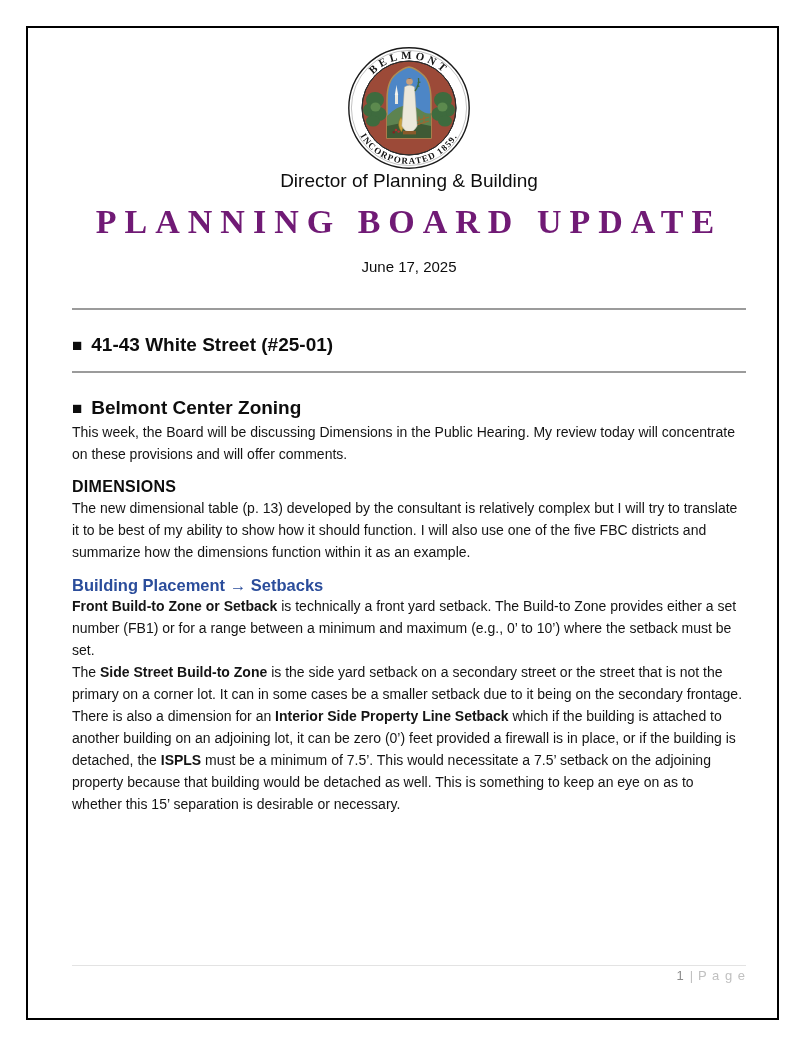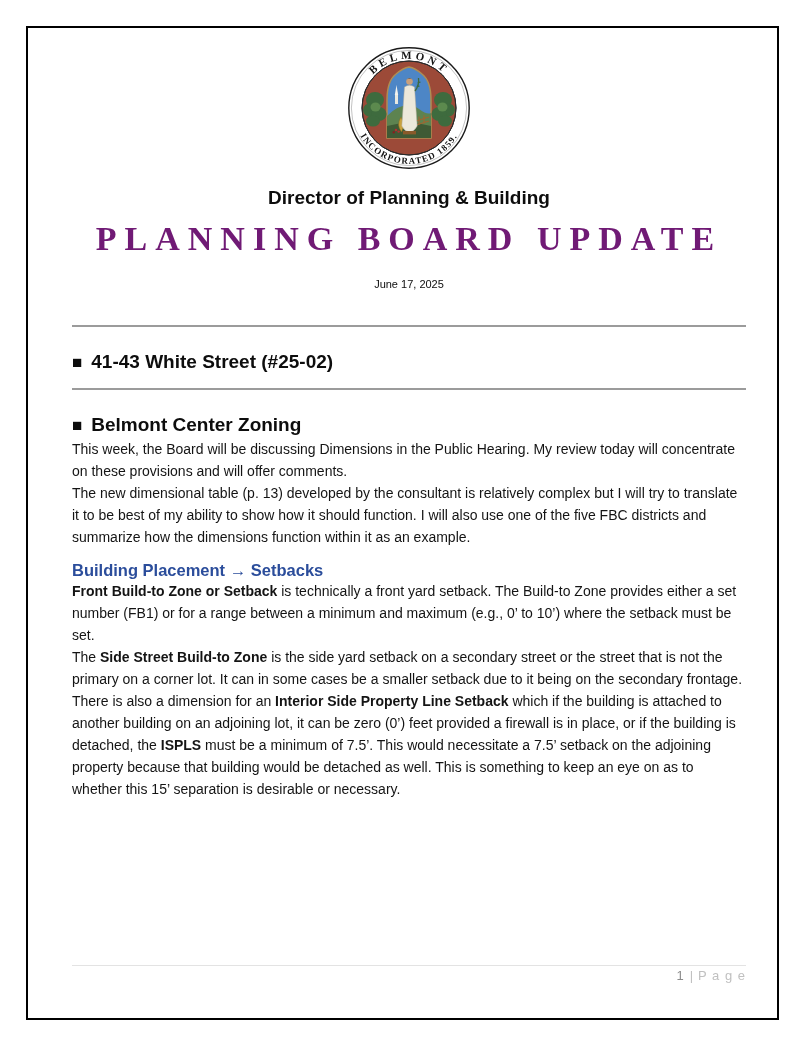--- a/index.html
+++ b/index.html
@@ -21,37 +21,36 @@
   .content {
     position: absolute;
     left: 72px; top: 26px;
     width: 674px;
   }
   .center { text-align: center; }
 
   .seal-wrap { margin: 20px auto 0 auto; width: 124px; height: 124px; }
 
   .doc-subtitle {
-    margin-top: 17px;
     font-size: 19px; line-height: 21px;
-    font-weight: bold;
+    font-weight: normal;
     color: #0d0d0d;
   }
   .doc-title {
     margin-top: 12px;
     font-family: "Liberation Serif", serif;
     font-size: 34px; line-height: 38px;
     font-weight: bold;
     letter-spacing: 8px;
     color: #701a75;
     white-space: nowrap;
   }
   .doc-date {
     margin-top: 16px;
-    font-size: 11px; line-height: 20px;
+    font-size: 15px; line-height: 20px;
     color: #0d0d0d;
   }
 
   .rule {
     height: 2px;
     background: var(--rule-gray, #9b9b9b);
     border: 0;
     margin: 0;
   }
   .rule-1 { margin-top: 31px; }
@@ -186,30 +185,31 @@
     </svg>
   </div>
 
   <div class="doc-subtitle center">Director of Planning &amp; Building</div>
   <div class="doc-title center">PLANNING BOARD UPDATE</div>
   <div class="doc-date center">June 17, 2025</div>
 
   <div class="rule rule-1"></div>
 
   <div class="section-heading sh-1">
-    <span class="bullet-square">■</span><span>41-43 White Street (#25-02)</span>
+    <span class="bullet-square">■</span><span>41-43 White Street (#25-01)</span>
   </div>
 
   <div class="rule rule-2"></div>
 
   <div class="section-heading sh-2">
     <span class="bullet-square">■</span><span>Belmont Center Zoning</span>
   </div>
   <p class="body-text para-2">This week, the Board will be discussing Dimensions in the Public Hearing. My review today will concentrate on these provisions and will offer comments.</p>
 
+  <div class="sub-heading">DIMENSIONS</div>
   <p class="body-text para-3">The new dimensional table (p. 13) developed by the consultant is relatively complex but I will try to translate it to be best of my ability to show how it should function. I will also use one of the five FBC districts and summarize how the dimensions function within it as an example.</p>
 
   <div class="blue-heading">Building Placement → Setbacks</div>
 
   <p class="body-text para-4"><span class="bold-run">Front Build-to Zone or Setback</span><span> is technically a front yard setback. The Build-to Zone provides either a set number (FB1) or for a range between a minimum and maximum (e.g., 0’ to 10’) where the setback must be set.</span></p>
 
   <p class="body-text para-5"><span>The </span><span class="bold-run">Side Street Build-to Zone</span><span> is the side yard setback on a secondary street or the street that is not the primary on a corner lot. It can in some cases be a smaller setback due to it being on the secondary frontage. There is also a dimension for an </span><span class="bold-run">Interior Side Property Line Setback</span><span> which if the building is attached to another building on an adjoining lot, it can be zero (0’) feet provided a firewall is in place, or if the building is detached, the </span><span class="bold-run">ISPLS</span><span> must be a minimum of 7.5’. This would necessitate a 7.5’ setback on the adjoining property because that building would be detached as well. This is something to keep an eye on as to whether this 15’ separation is desirable or necessary.</span></p>
 
 </div>
 

